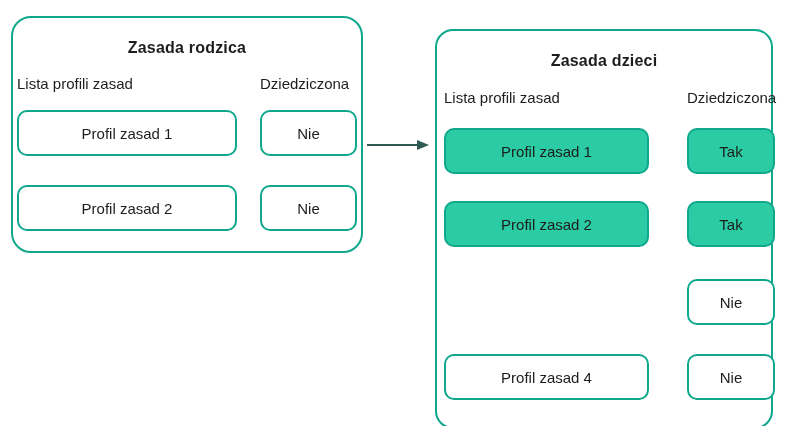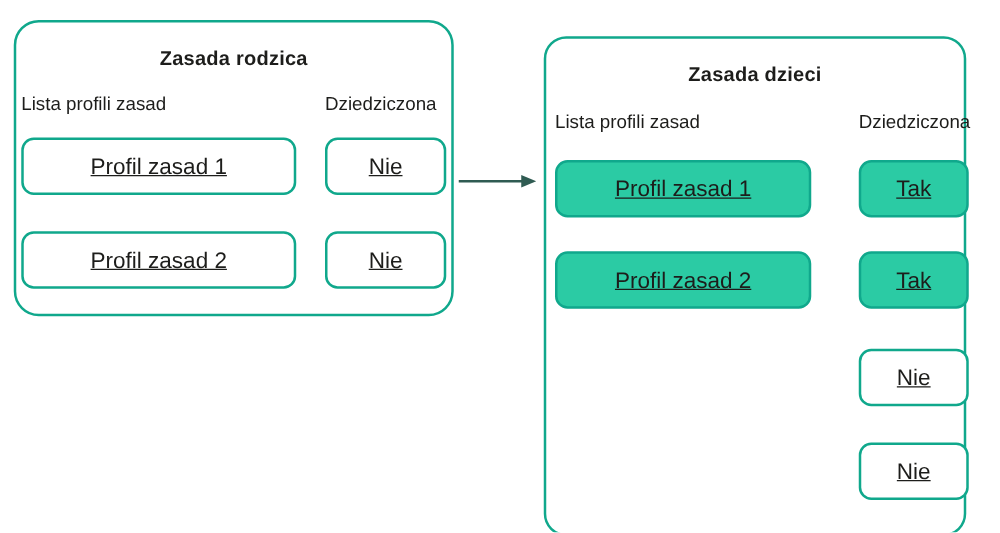--- a/index.html
+++ b/index.html
@@ -61,23 +61,22 @@
   .panel-child .row-4 { top: 323px; }
   .box {
     position: absolute;
     height: 46px;
     border: 2px solid var(--teal-border);
     border-radius: 10px;
     background: var(--background);
     display: flex;
     align-items: center;
     justify-content: center;
-    font-size: 18px;
+    font-size: 15px;
     color: var(--text);
-    text-decoration: underline;
   }
   .box.filled { background: var(--teal-fill); }
   .arrow-wrap {
     position: absolute;
     left: 366px;
     top: 137px;
     width: 64px;
     height: 16px;
     color: var(--arrow);
   }
@@ -112,16 +111,17 @@
     <div class="col-header col-inherited">Dziedziczona</div>
 
     <div class="box filled profile-box row-1">Profil zasad 1</div>
     <div class="box filled value-box row-1">Tak</div>
 
     <div class="box filled profile-box row-2">Profil zasad 2</div>
     <div class="box filled value-box row-2">Tak</div>
 
     <div class="box value-box row-3">Nie</div>
 
+    <div class="box profile-box row-4">Profil zasad 4</div>
     <div class="box value-box row-4">Nie</div>
   </section>
 
 </div>
 
 </body></html>

